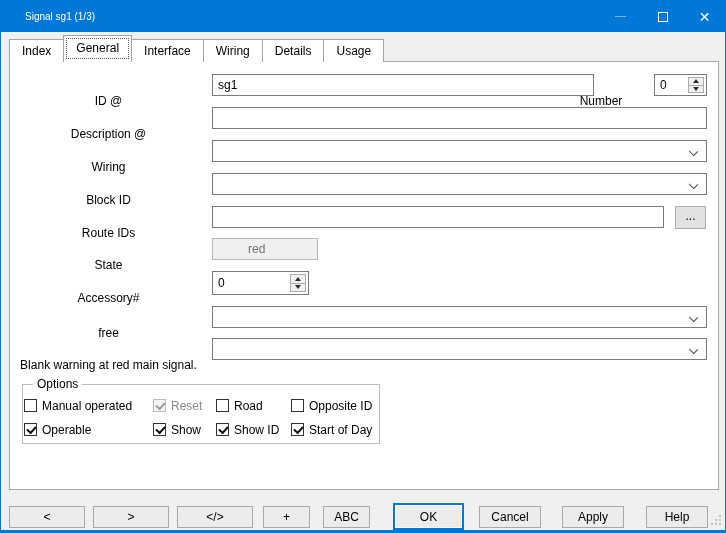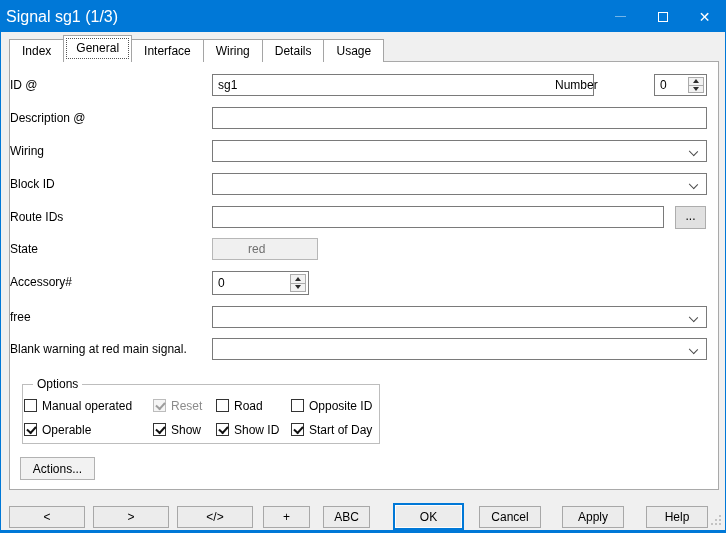--- a/index.html
+++ b/index.html
@@ -18,21 +18,21 @@
     border-bottom-width: 3px;
     overflow: hidden;
   }
   
   .titlebar {
     position: absolute; left: 0; top: 0; right: 0; height: 31px;
     background: #0078d7;
     display: flex; align-items: center;
   }
   .titlebar-title {
-    color: #fff; padding-left: 5px; font-size: 16px;
+    color: #fff; padding-left: 24px; font-size: 10px;
     white-space: nowrap;
   }
   .caption-btn {
     position: absolute; top: 0; width: 41px; height: 31px;
     display: flex; align-items: center; justify-content: center;
   }
   .btn-min { right: 84px; }
   .btn-max { right: 42px; }
   .btn-close { right: 0; }
   .min-glyph { width: 11px; height: 1px; background: rgba(255,255,255,0.45); }
@@ -61,21 +61,21 @@
   }
   
   .tabpage {
     position: absolute; left: 8px; top: 60px; width: 710px; height: 429px;
     background: #ffffff;
     border: 1px solid #a9a9a9;
     z-index: 2;
   }
   .flabel {
     position: absolute; left: 0; width: 197px; height: 22px;
-    line-height: 22px; text-align: left; white-space: nowrap;
+    line-height: 22px; text-align: center; white-space: nowrap; margin-top: 16px;
   }
   .textbox {
     position: absolute; height: 22px;
     background: #fff; border: 1px solid #7a7a7a;
     line-height: 20px; padding: 0 5px;
     white-space: nowrap; overflow: hidden;
   }
   .combo { padding-right: 22px; }
   .chevron {
     position: absolute; right: 9px; top: 7px;
@@ -279,21 +279,20 @@
     </div>
     <div class="cb-item checked" style="left:206px; top:360px">
       <span class="cb-box"></span>
       <span class="cb-text">Show ID</span>
     </div>
     <div class="cb-item checked" style="left:281px; top:360px">
       <span class="cb-box"></span>
       <span class="cb-text">Start of Day</span>
     </div>
 
-    <div class="btn" style="left:10px; top:395px; width:75px; height:23px; background:#f2f2f2; border-color:#b2b2b2">Actions...</div>
   </div>
 
   <div class="btn" style="left:8px;   top:505px; width:76px; height:22px">&lt;</div>
   <div class="btn" style="left:92px;  top:505px; width:76px; height:22px">&gt;</div>
   <div class="btn" style="left:176px; top:505px; width:76px; height:22px">&lt;/&gt;</div>
   <div class="btn" style="left:262px; top:505px; width:47px; height:22px">+</div>
   <div class="btn" style="left:322px; top:505px; width:47px; height:22px">ABC</div>
   <div class="btn btn-default" style="left:392px; top:502px; width:71px; height:27px">OK</div>
   <div class="btn" style="left:478px; top:505px; width:62px; height:22px">Cancel</div>
   <div class="btn" style="left:561px; top:505px; width:62px; height:22px">Apply</div>

